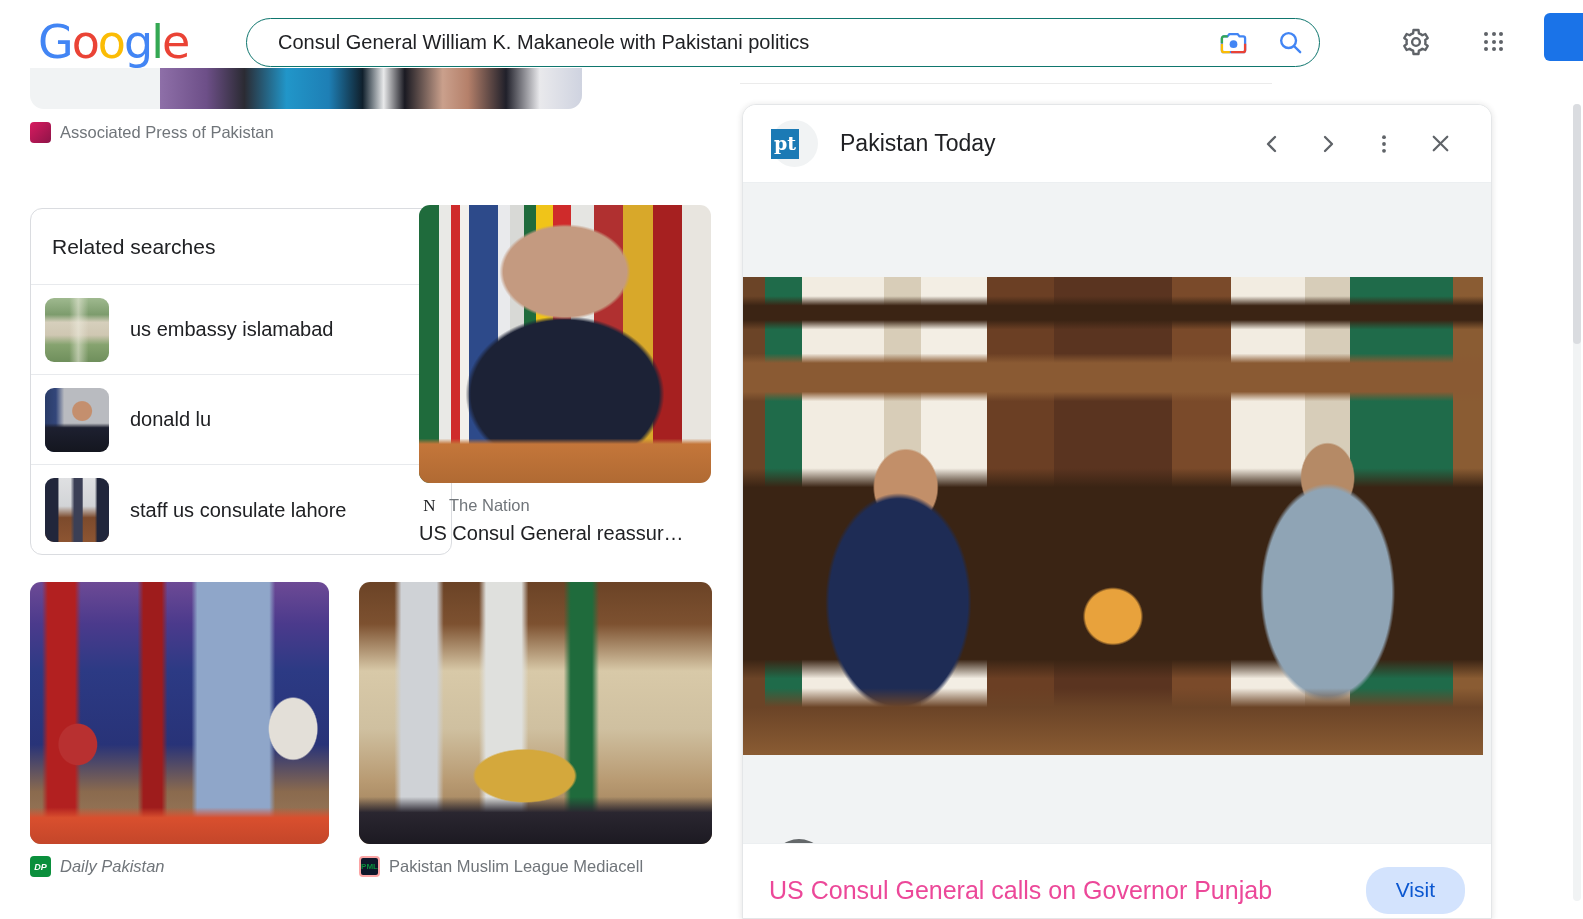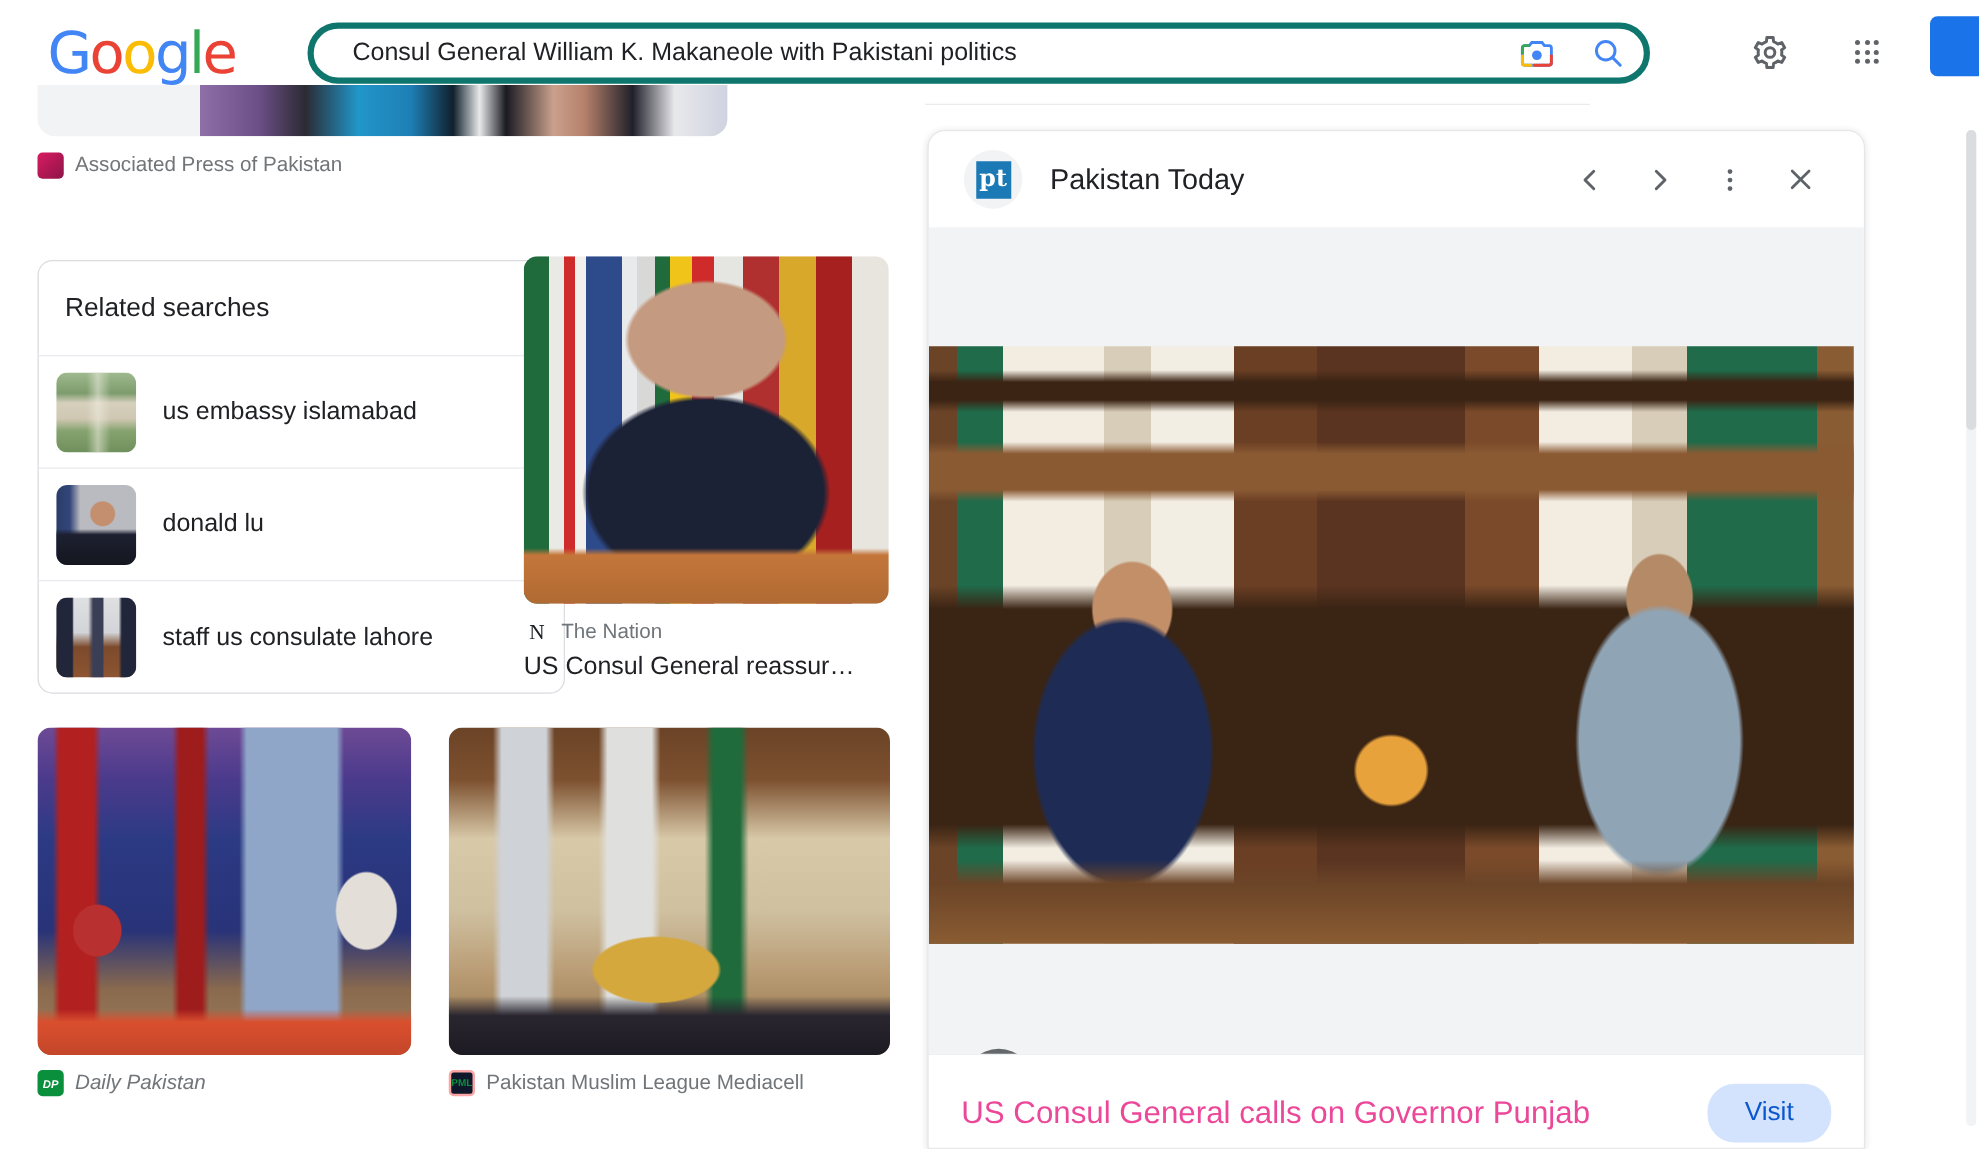--- a/index.html
+++ b/index.html
@@ -28,21 +28,21 @@
     line-height: 1;
     user-select: none;
   }
   .g-b { color: #4285F4; } .g-r { color: #EA4335; }
   .g-y { color: #FBBC05; } .g-g { color: #34A853; }
 
   .searchbox {
     position: absolute; left: 246px; top: 18px;
     width: 1074px; height: 49px;
     background: #fff;
-    border: 5px solid #0f766e;
+    border: 1px solid #0f766e;
     border-radius: 26px;
     display: flex; align-items: center;
   }
   .search-value {
     flex: 1;
     margin-left: 31px;
     font-size: 20px;
     color: #202124;
     white-space: nowrap; overflow: hidden;
     font-family: "Liberation Sans", sans-serif;
@@ -196,21 +196,21 @@
     height: 78px;
     display: flex; align-items: center;
     padding: 0 24px 0 28px;
     border-bottom: 1px solid #eceff1;
     background: #fff;
   }
   .pt-logo-wrap {
     width: 47px; height: 47px;
     border-radius: 50%;
     background: #f1f3f4;
-    display: flex; align-items: center; justify-content: center;
+    display: flex; align-items: center; justify-content: flex-start;
     flex: 0 0 auto;
   }
   .pt-logo {
     width: 28px; height: 30px;
     background: #1b7ab5;
     display: flex; align-items: center; justify-content: center;
     color: #fff; font-size: 19px; font-weight: 700;
     font-family: "DejaVu Serif", serif;
     line-height: 1;
   }

